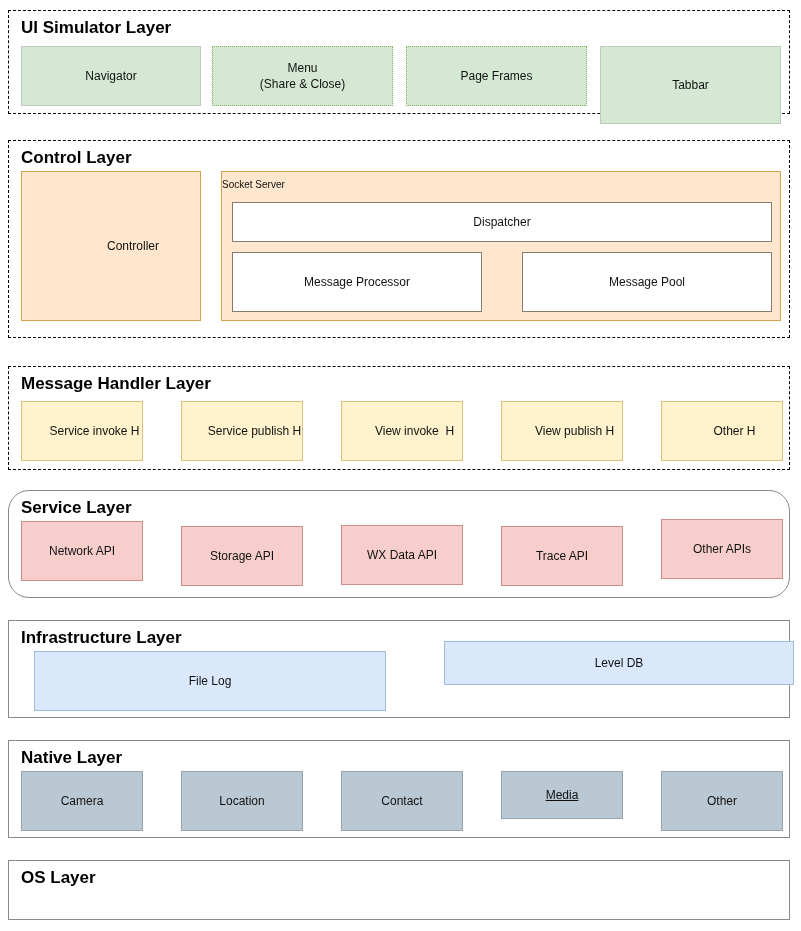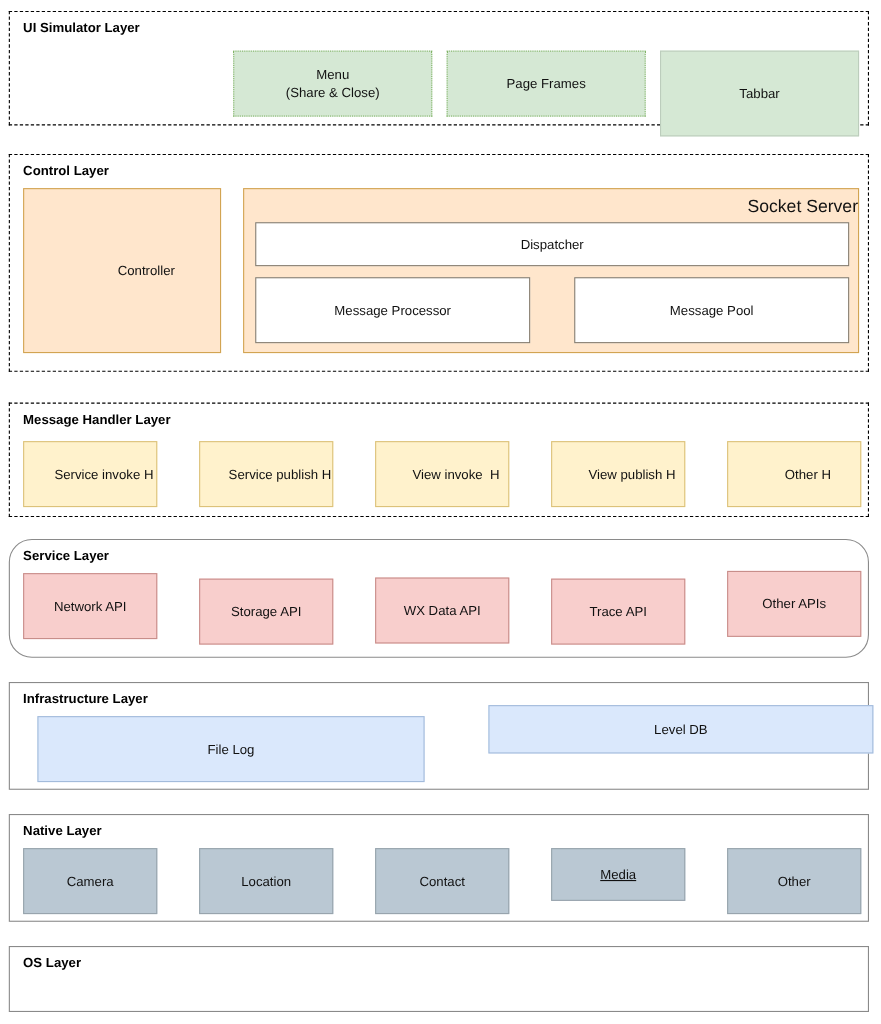--- a/index.html
+++ b/index.html
@@ -16,48 +16,49 @@
   html,body{margin:0;padding:0;background:#ffffff;}
   .page{
     position:relative; width:801px; height:931px; background:#ffffff;
     font-family:"Liberation Sans", sans-serif; color:var(--text);
   }
   .layer{position:absolute; background:#ffffff; box-sizing:border-box;}
   .layer.dashed{border:1px dashed #000000;}
   .layer.solid{border:1px solid var(--layer-solid-border);}
   .layer-title{
     position:absolute; left:12px; top:7px;
-    font-size:12px; font-weight:bold; color:#000; white-space:nowrap;
+    font-size:17px; font-weight:bold; color:#000; white-space:nowrap;
   }
   .box{
     position:absolute; box-sizing:border-box;
     display:flex; align-items:center; justify-content:center;
     text-align:center; font-size:12px; line-height:1.35;
     white-space:pre-wrap; color:var(--text);
   }
   .green{background:var(--green-fill); border:1px solid var(--green-light-border);}
   .green.dotted{border:1px dotted var(--green-border);}
   .orange{background:var(--orange-fill); border:1px solid var(--orange-border);}
   .yellow{background:var(--yellow-fill); border:1px solid var(--yellow-border);padding-left:25px;}
   .pink{background:var(--pink-fill); border:1px solid var(--pink-border);}
   .blue{background:var(--blue-fill); border:1px solid var(--blue-border);margin-left:13px;}
   .native{background:var(--native-fill); border:1px solid var(--native-border);}
   .white-box{background:#ffffff; border:1px solid var(--white-box-border);}
   .socket-title{
     position:absolute; left:0; right:0; top:6px;
-    text-align:right; font-size:16px; color:var(--text);
+    text-align:left; font-size:10px; color:var(--text);
   }
 </style>
 </head>
 <body>
 
 <div class="page">
 
   <section class="layer dashed" style="left:8px; top:10px; width:782px; height:104px;">
     <div class="layer-title">UI Simulator Layer</div>
+    <div class="box green" style="left:12px; top:35px; width:180px; height:60px;">Navigator</div>
     <div class="box green dotted" style="left:203px; top:35px; width:181px; height:60px;">Menu
 (Share &amp; Close)</div>
     <div class="box green dotted" style="left:397px; top:35px; width:181px; height:60px;">Page Frames</div>
     <div class="box green" style="left:591px; top:35px; width:181px; height:78px;">Tabbar</div>
   </section>
 
   <section class="layer dashed" style="left:8px; top:140px; width:782px; height:198px;">
     <div class="layer-title">Control Layer</div>
     <div class="box orange" style="left:12px; top:30px; width:180px; height:150px;padding-left:44px;">Controller</div>
     <div class="box orange" style="left:212px; top:30px; width:560px; height:150px;">

